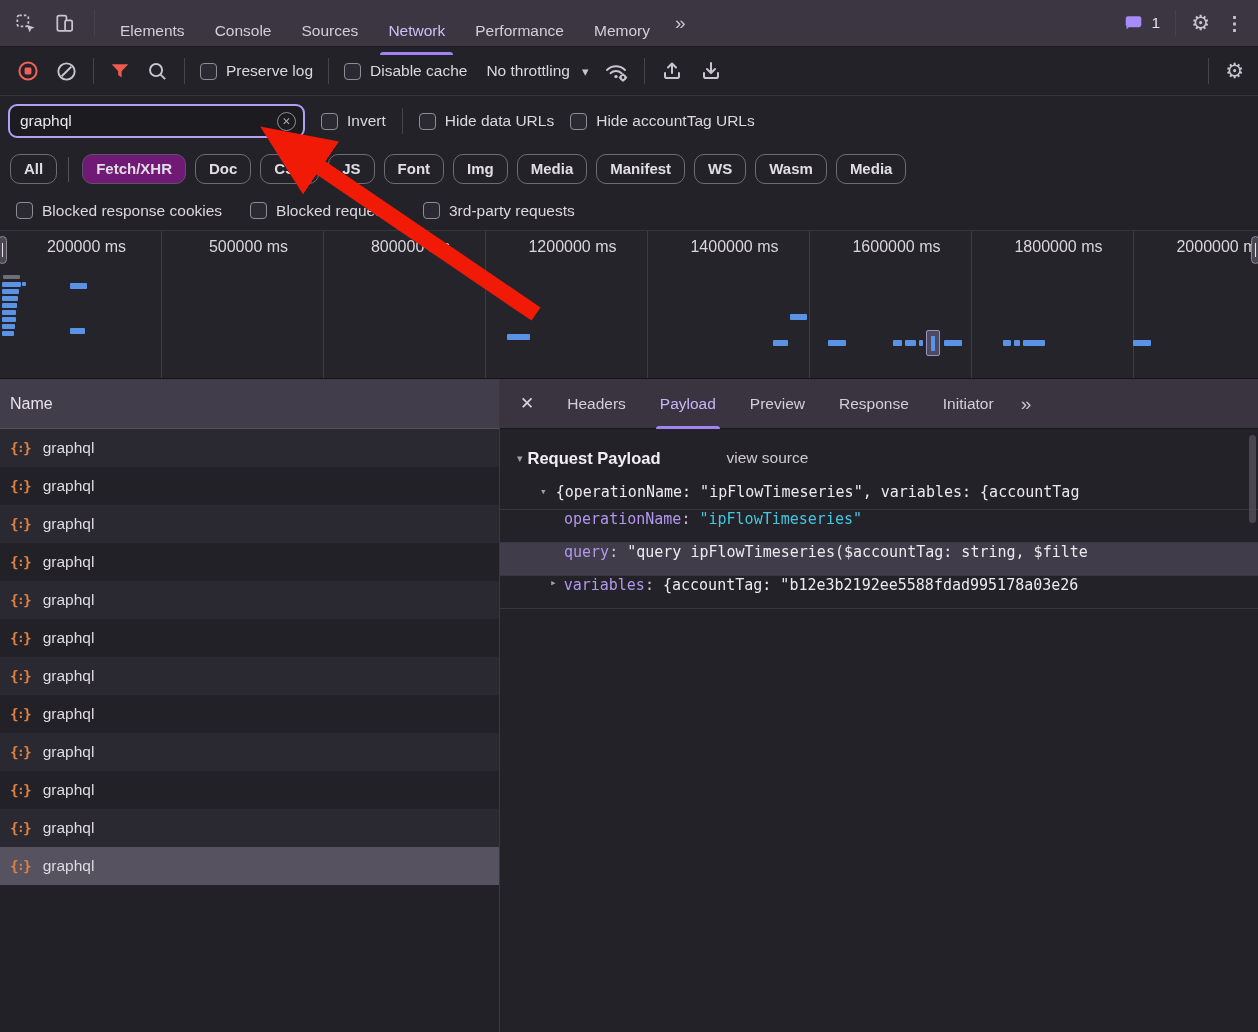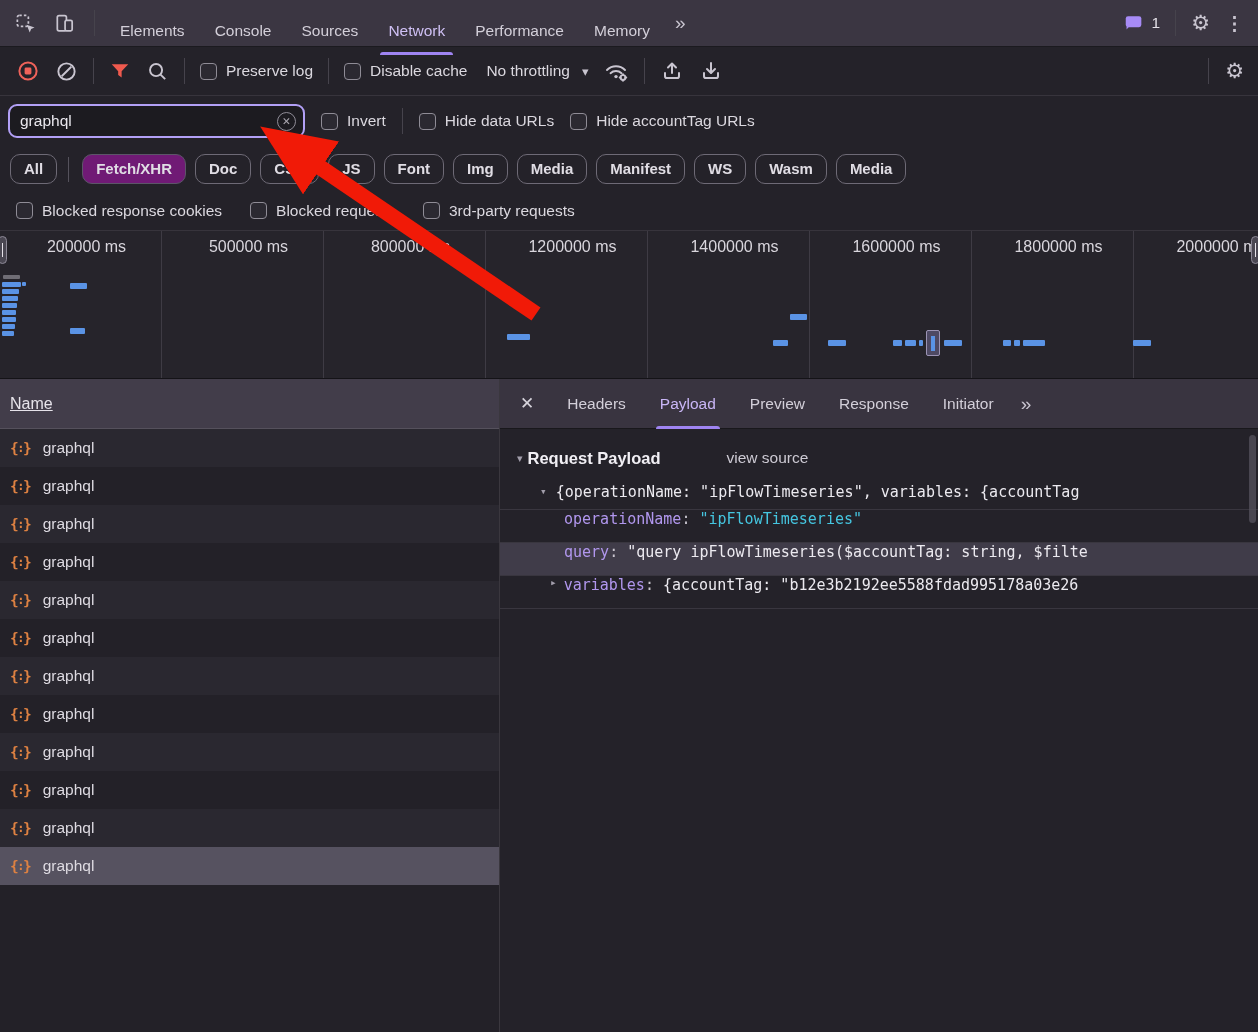--- a/index.html
+++ b/index.html
@@ -82,21 +82,21 @@
                align-items:center; justify-content:center; }
   .ov-handle i { display:block; width:1.5px; height:14px; background:#e6e3ea; }
   .ov-handle.left { left:-2px; } .ov-handle.right { right:-2px; }
 
   
   .main { position:absolute; top:379px; left:0; right:0; bottom:0; display:flex; }
   .left-pane { width:500px; flex:none; border-right:1px solid #3a373e;
                display:flex; flex-direction:column; background:#232128; }
   .list-header { height:50px; background:#423d4a; border-bottom:1px solid #55515c;
                  display:flex; align-items:center; padding-left:10px; font-size:16px;
-                 color:#e6e3ea; flex:none;text-decoration:underline; }
+                 color:#e6e3ea; flex:none; }
   .req-rows { flex:1; overflow:hidden; }
   .req-row { height:38px; display:flex; align-items:center; gap:11px;
              padding-left:10px; font-size:15.5px; color:#dedbe2; }
   .req-rows div:nth-of-type(odd) { background:#2a2830; }
   .req-rows div:nth-of-type(even) { background:#232128; }
   .req-rows div.selected { background:#565260; }
   .req-icon { color:#dd8142; font-family:"DejaVu Sans Mono", monospace;
               font-size:14.5px; font-weight:bold; display:flex; align-items:center; }
   .req-icon i { font-style:normal; }
   .req-icon i.colon { margin:0 -1.5px; font-size:12px; }

